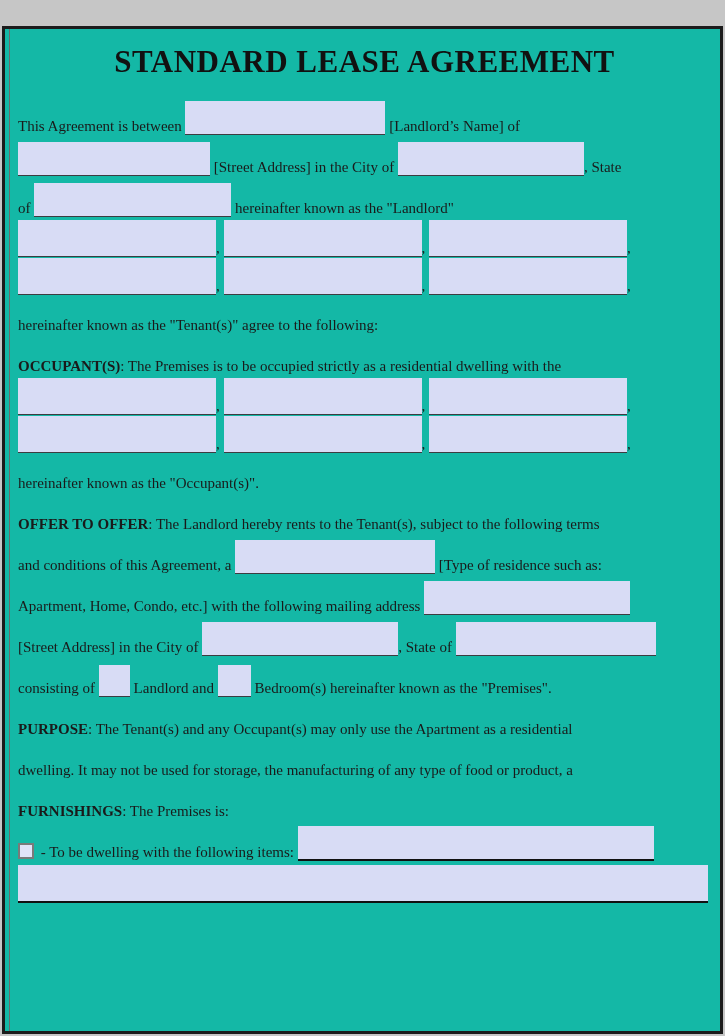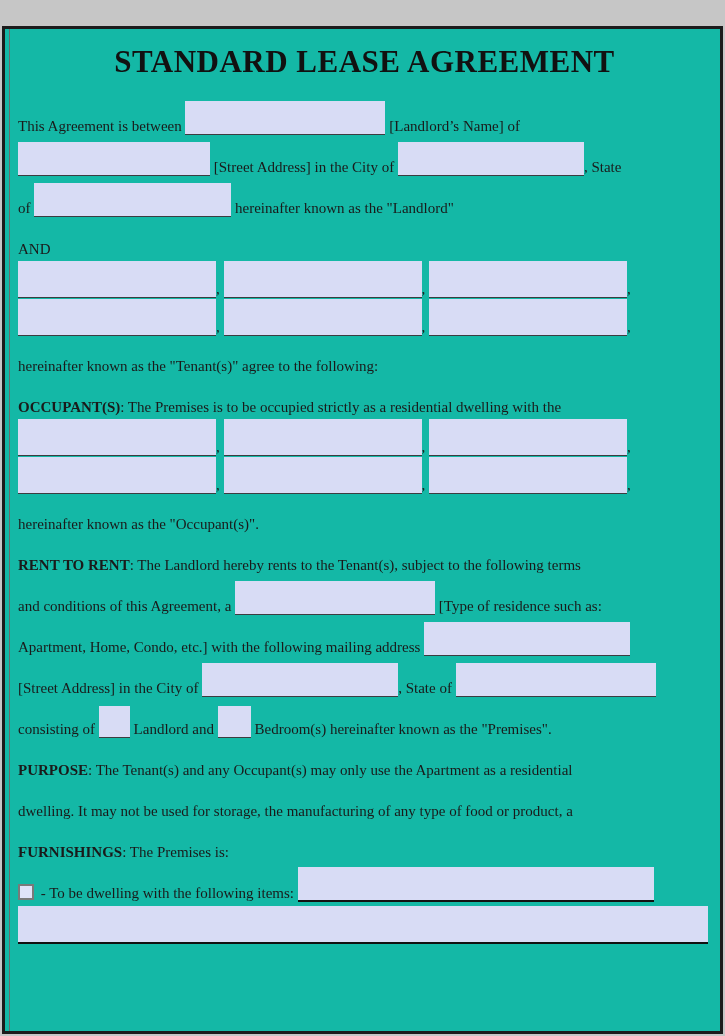--- a/index.html
+++ b/index.html
@@ -70,33 +70,32 @@
   <div class="edge-shadow"></div>
   <div class="content">
     <div class="doc-title">STANDARD LEASE AGREEMENT</div>
     <div>
         <div>
           <div class="line"><span class="txt">This Agreement is between </span><span class="field" style="width: 200px;"></span><span class="txt"> [Landlord’s Name] of</span></div>
           <div class="line"><span class="field" style="width: 192px;"></span><span class="txt"> [Street Address] in the City of </span><span class="field" style="width: 186px;"></span><span class="txt">, State</span></div>
           <div class="line"><span class="txt">of </span><span class="field" style="width: 197px;"></span><span class="txt"> hereinafter known as the "Landlord"</span></div>
         </div>
         <div>
-          <div class="line"><span class="txt">AND</span></div>
           <div class="line grid"><span class="field tall" style="width: 198px;"></span><span class="txt">, </span><span class="field tall" style="width: 198px;"></span><span class="txt">, </span><span class="field tall" style="width: 198px;"></span><span class="txt">,</span></div>
           <div class="line grid"><span class="field tall" style="width: 198px;"></span><span class="txt">, </span><span class="field tall" style="width: 198px;"></span><span class="txt">, </span><span class="field tall" style="width: 198px;"></span><span class="txt">,</span></div>
           <div class="line"><span class="txt">hereinafter known as the "Tenant(s)" agree to the following:</span></div>
         </div>
         <div>
           <div class="line"><span class="b">OCCUPANT(S)</span><span class="txt">: The Premises is to be occupied strictly as a residential dwelling with the</span></div>
           <div class="line grid"><span class="field tall" style="width: 198px;"></span><span class="txt">, </span><span class="field tall" style="width: 198px;"></span><span class="txt">, </span><span class="field tall" style="width: 198px;"></span><span class="txt">,</span></div>
           <div class="line grid"><span class="field tall" style="width: 198px;"></span><span class="txt">, </span><span class="field tall" style="width: 198px;"></span><span class="txt">, </span><span class="field tall" style="width: 198px;"></span><span class="txt">,</span></div>
           <div class="line"><span class="txt">hereinafter known as the "Occupant(s)".</span></div>
         </div>
         <div>
-          <div class="line"><span class="b">RENT TO RENT</span><span class="txt">: The Landlord hereby rents to the Tenant(s), subject to the following terms</span></div>
+          <div class="line"><span class="b">OFFER TO OFFER</span><span class="txt">: The Landlord hereby rents to the Tenant(s), subject to the following terms</span></div>
           <div class="line"><span class="txt">and conditions of this Agreement, a </span><span class="field" style="width: 200px;"></span><span class="txt"> [Type of residence such as:</span></div>
           <div class="line"><span class="txt">Apartment, Home, Condo, etc.] with the following mailing address </span><span class="field" style="width: 206px;"></span></div>
           <div class="line"><span class="txt">[Street Address] in the City of </span><span class="field" style="width: 196px;"></span><span class="txt">, State of </span><span class="field" style="width: 200px;"></span></div>
           <div class="line"><span class="txt">consisting of </span><span class="field small" style="width: 31px;"></span><span class="txt"> Landlord and </span><span class="field small" style="width: 33px;"></span><span class="txt"> Bedroom(s) hereinafter known as the "Premises".</span></div>
         </div>
         <div>
           <div class="line"><span class="b">PURPOSE</span><span class="txt">: The Tenant(s) and any Occupant(s) may only use the Apartment as a residential</span></div>
           <div class="line"><span class="txt">dwelling. It may not be used for storage, the manufacturing of any type of food or product, a</span></div>
         </div>
         <div>

